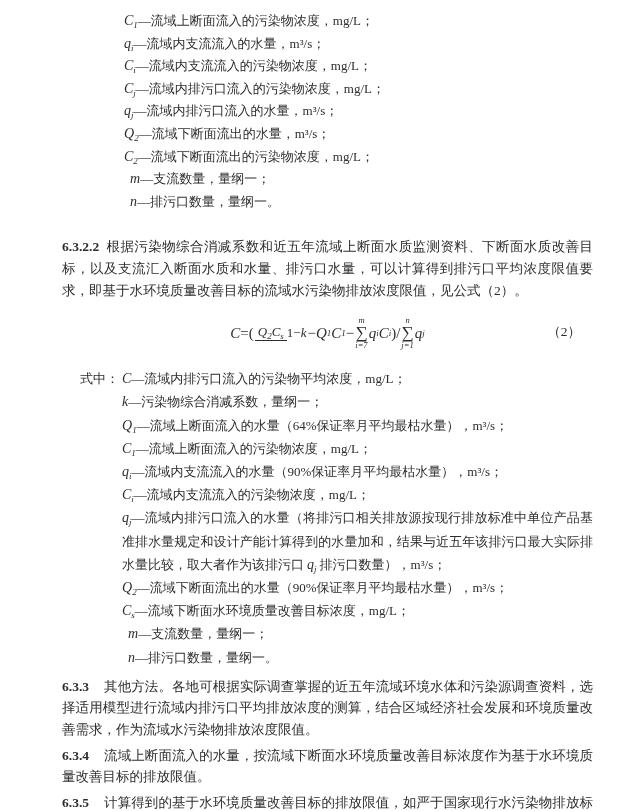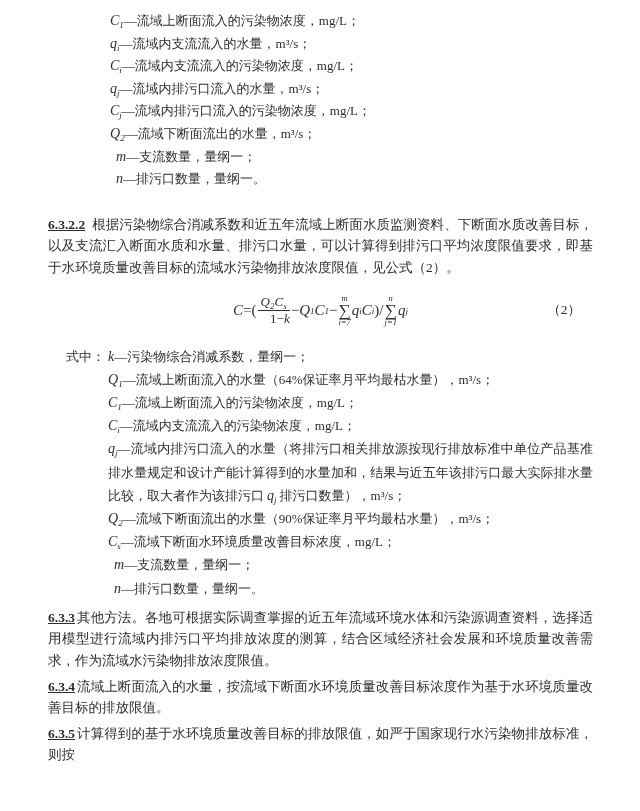--- a/index.html
+++ b/index.html
@@ -6,21 +6,21 @@
     margin: 0; padding: 0;
     width: 640px; height: 811px;
     background: #ffffff;
     overflow: hidden;
     font-family: "Liberation Serif", "DejaVu Serif", serif;
     color: #2d2d2d;
   }
   .page {
     box-sizing: border-box;
     width: 640px; height: 811px;
-    padding: 10px 47px 0 48px;
+    padding: 10px 47px 0 62px;
   }
   
   .def-list { padding-left: 62px; font-size: 13px; line-height: 22.6px; }
   .tline, .wline { text-align: justify; }
   .vsym { white-space: nowrap; }
   .vsym i, .vsym2 i {
     font-style: italic;
     font-family: "Liberation Serif", "DejaVu Serif", serif;
     font-size: 14px;
   }
@@ -32,22 +32,22 @@
   }
   .shift { margin-left: 6px; }
   .vdesc { }
   
   .para {
     font-size: 13.5px;
     line-height: 21.6px;
     text-align: justify;
     margin: 0;
   }
-  .clause-num { font-weight: bold; margin-right: 7px; text-decoration: underline; }
-  .clause-num.wide { margin-right: 2px; }
+  .clause-num { font-weight: bold; margin-right: 7px; }
+  .clause-num.wide { margin-right: 15px; }
   .p-top { margin-top: 23px; }
   .p-gap { margin-top: 4px; }
   
   .formula-row {
     position: relative;
     display: flex;
     justify-content: center;
     align-items: center;
     height: 52px;
     margin: 6px 0 8px 0;
@@ -55,22 +55,22 @@
   .formula {
     display: inline-flex;
     align-items: center;
     font-style: italic;
     font-size: 15px;
     white-space: nowrap;
   }
   .formula sub { font-size: 9px; font-style: italic; vertical-align: -3px; line-height: 0; }
   .frac {
     display: inline-flex;
-    flex-direction: column;
-    align-items: flex-end;
+    flex-direction: row;
+    align-items: flex-start;
     margin: 0 1px;
     line-height: 1.1;
   }
   .fnum { padding: 0 3px 1px 3px; border-bottom: 1px solid #2d2d2d; font-size: 13px; }
   .fden { padding-top: 1px; font-size: 13px; font-family: Liberation Serif, serif; }
   .sigma {
     display: inline-flex;
     flex-direction: column;
     align-items: center;
     line-height: 1;
@@ -95,23 +95,24 @@
 </style>
 </head>
 <body>
 
 <div class="page">
 
   <div class="def-list">
     <div class="tline"><span class="vsym"><i>C</i><sub>1</sub></span><span class="vdesc">—流域上断面流入的污染物浓度，mg/L；</span></div>
     <div class="tline"><span class="vsym"><i>q</i><sub>i</sub></span><span class="vdesc">—流域内支流流入的水量，m³/s；</span></div>
     <div class="tline"><span class="vsym"><i>C</i><sub>i</sub></span><span class="vdesc">—流域内支流流入的污染物浓度，mg/L；</span></div>
+    <div class="tline"><span class="vsym"><i>C</i><sub>j</sub></span><span class="vdesc">—流域内排污口流入的污染物浓度，mg/L；</span></div>
     <div class="tline"><span class="vsym"><i>q</i><sub>j</sub></span><span class="vdesc">—流域内排污口流入的水量，m³/s；</span></div>
-    <div class="tline"><span class="vsym"><i>C</i><sub>j</sub></span><span class="vdesc">—流域内排污口流入的污染物浓度，mg/L；</span></div>
     <div class="tline"><span class="vsym"><i>Q</i><sub>2</sub></span><span class="vdesc">—流域下断面流出的水量，m³/s；</span></div>
+    <div class="tline"><span class="vsym"><i>C</i><sub>2</sub></span><span class="vdesc">—流域下断面流出的污染物浓度，mg/L；</span></div>
     <div class="tline"><span class="vsym shift"><i>m</i><sub></sub></span><span class="vdesc">—支流数量，量纲一；</span></div>
     <div class="tline"><span class="vsym shift"><i>n</i><sub></sub></span><span class="vdesc">—排污口数量，量纲一。</span></div>
   </div>
 
   <p class="para p-top"><span class="clause-num">6.3.2.2</span><span>根据污染物综合消减系数和近五年流域上断面水质监测资料、下断面水质改善目标，以及支流汇入断面水质和水量、排污口水量，可以计算得到排污口平均浓度限值要求，即基于水环境质量改善目标的流域水污染物排放浓度限值，见公式（2）。</span></p>
 
   <div class="formula-row">
     <span class="formula">
       <span>C</span>
         <span style="font-style:normal">=(</span>
@@ -141,23 +142,25 @@
           <span class="s-lim">j=1</span>
         </span>
         <i>q</i>
         <sub>j</sub>
     </span>
     <span class="eqno">（2）</span>
   </div>
 
   <div class="where-block">
     <span class="where-label">式中：</span>
+    <div class="wline"><span class="vsym"><i>C</i><sub></sub></span><span>—流域内排污口流入的污染物平均浓度，mg/L；</span></div>
     <div class="wline"><span class="vsym"><i>k</i><sub></sub></span><span>—污染物综合消减系数，量纲一；</span></div>
     <div class="wline"><span class="vsym"><i>Q</i><sub>1</sub></span><span>—流域上断面流入的水量（64%保证率月平均最枯水量），m³/s；</span></div>
     <div class="wline"><span class="vsym"><i>C</i><sub>1</sub></span><span>—流域上断面流入的污染物浓度，mg/L；</span></div>
+    <div class="wline"><span class="vsym"><i>q</i><sub>i</sub></span><span>—流域内支流流入的水量（90%保证率月平均最枯水量），m³/s；</span></div>
     <div class="wline"><span class="vsym"><i>C</i><sub>i</sub></span><span>—流域内支流流入的污染物浓度，mg/L；</span></div>
     <div class="wline"><span class="vsym"><i>q</i><sub>j</sub></span><span>—流域内排污口流入的水量（将排污口相关排放源按现行排放标准中单位产品基准排水量规定和设计产能计算得到的水量加和，结果与近五年该排污口最大实际排水量比较，取大者作为该排污口</span><span class="vsym2"><i>q</i><sub>j</sub></span><span>排污口数量），m³/s；</span></div>
     <div class="wline"><span class="vsym"><i>Q</i><sub>2</sub></span><span>—流域下断面流出的水量（90%保证率月平均最枯水量），m³/s；</span></div>
     <div class="wline"><span class="vsym"><i>C</i><sub>s</sub></span><span>—流域下断面水环境质量改善目标浓度，mg/L；</span></div>
     <div class="wline"><span class="vsym shift"><i>m</i><sub></sub></span><span>—支流数量，量纲一；</span></div>
     <div class="wline"><span class="vsym shift"><i>n</i><sub></sub></span><span>—排污口数量，量纲一。</span></div>
   </div>
 
   <div class="bottom-sections">
     <p class="para"><span class="clause-num wide">6.3.3</span><span>其他方法。各地可根据实际调查掌握的近五年流域环境水体和污染源调查资料，选择适用模型进行流域内排污口平均排放浓度的测算，结合区域经济社会发展和环境质量改善需求，作为流域水污染物排放浓度限值。</span></p>

